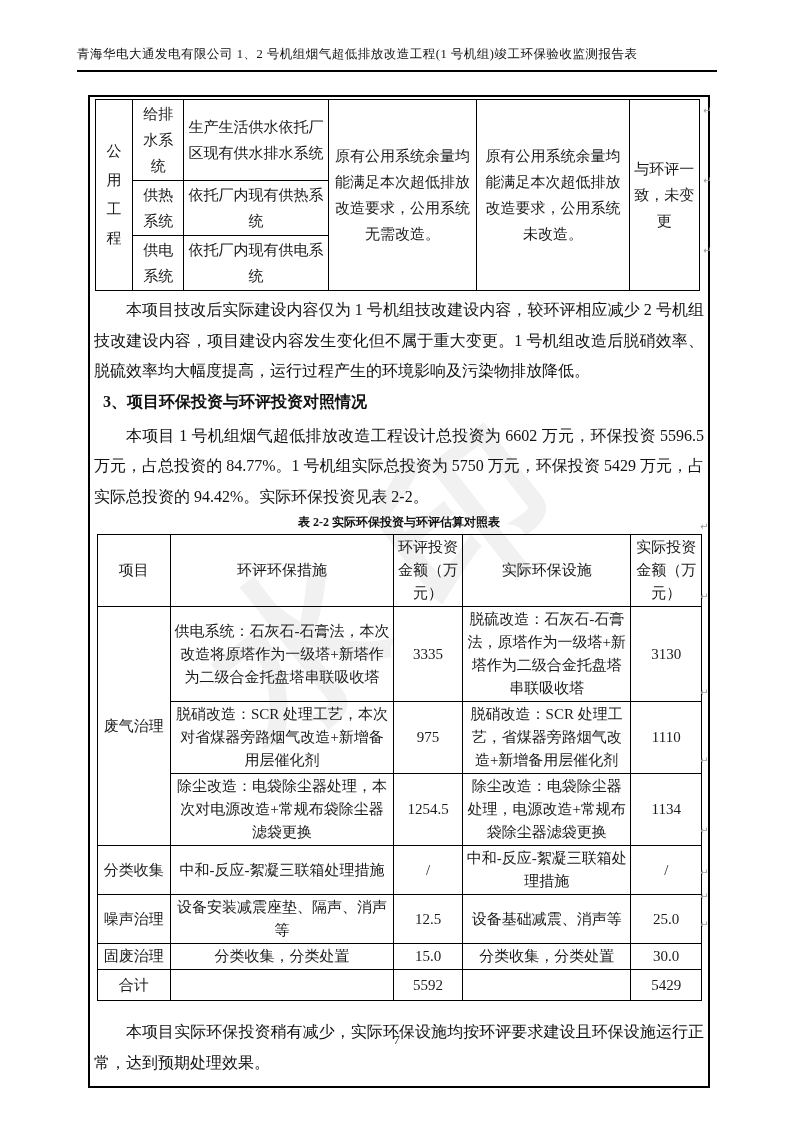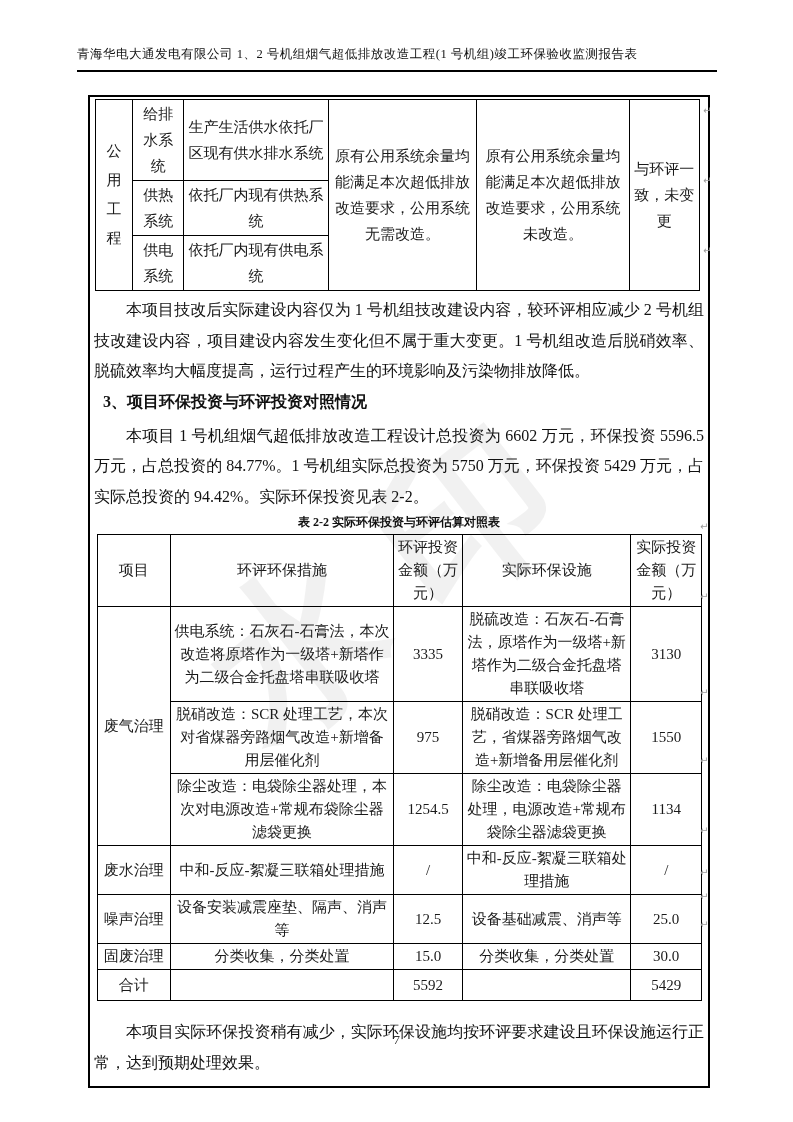--- a/index.html
+++ b/index.html
@@ -154,30 +154,30 @@
         <td rowspan="3">废气治理</td>
         <td style="height:92px">供电系统：石灰石-石膏法，本次改造将原塔作为一级塔+新塔作为二级合金托盘塔串联吸收塔</td>
         <td>3335</td>
         <td>脱硫改造：石灰石-石膏法，原塔作为一级塔+新塔作为二级合金托盘塔串联吸收塔</td>
         <td>3130</td>
       </tr>
       <tr>
         <td style="height:66px">脱硝改造：SCR 处理工艺，本次对省煤器旁路烟气改造+新增备用层催化剂</td>
         <td>975</td>
         <td>脱硝改造：SCR 处理工艺，省煤器旁路烟气改造+新增备用层催化剂</td>
-        <td>1550</td>
+        <td>1110</td>
       </tr>
       <tr>
         <td style="height:66px">除尘改造：电袋除尘器处理，本次对电源改造+常规布袋除尘器滤袋更换</td>
         <td>1254.5</td>
         <td>除尘改造：电袋除尘器处理，电源改造+常规布袋除尘器滤袋更换</td>
         <td>1134</td>
       </tr>
       <tr>
-        <td style="height:46px">废水治理</td>
+        <td style="height:46px">分类收集</td>
         <td>中和-反应-絮凝三联箱处理措施</td>
         <td>/</td>
         <td>中和-反应-絮凝三联箱处理措施</td>
         <td>/</td>
       </tr>
       <tr>
         <td style="height:24px">噪声治理</td>
         <td>设备安装减震座垫、隔声、消声等</td>
         <td>12.5</td>
         <td>设备基础减震、消声等</td>

